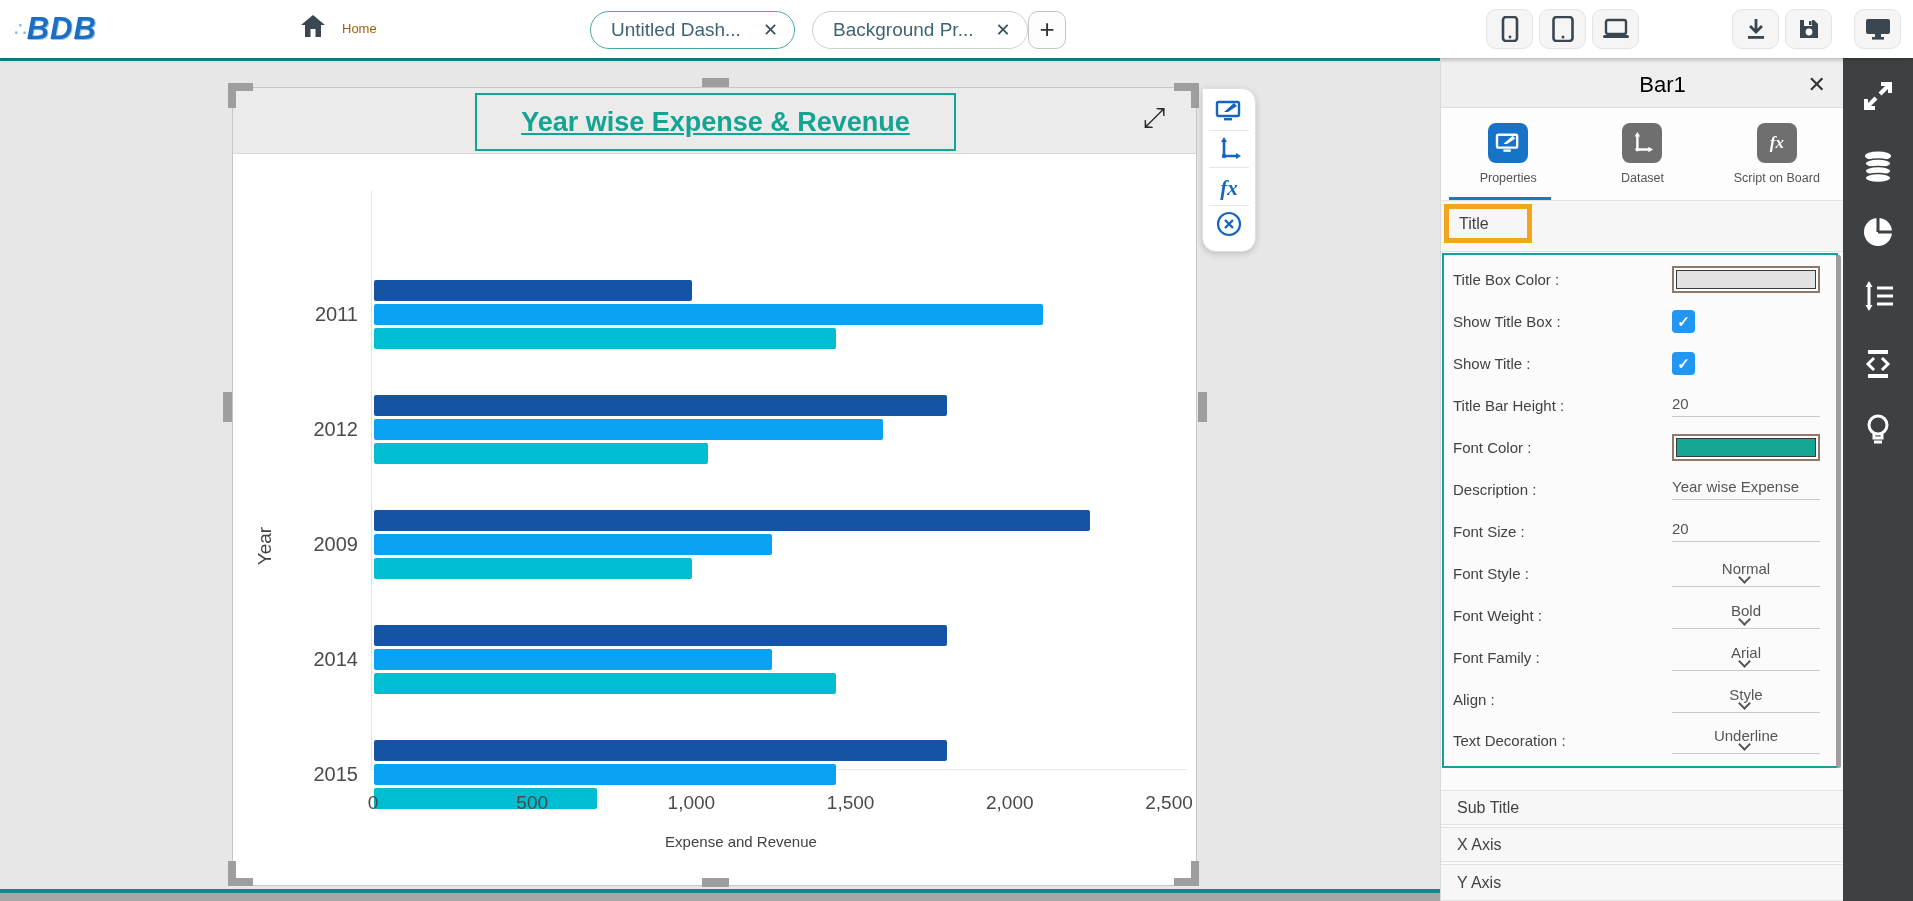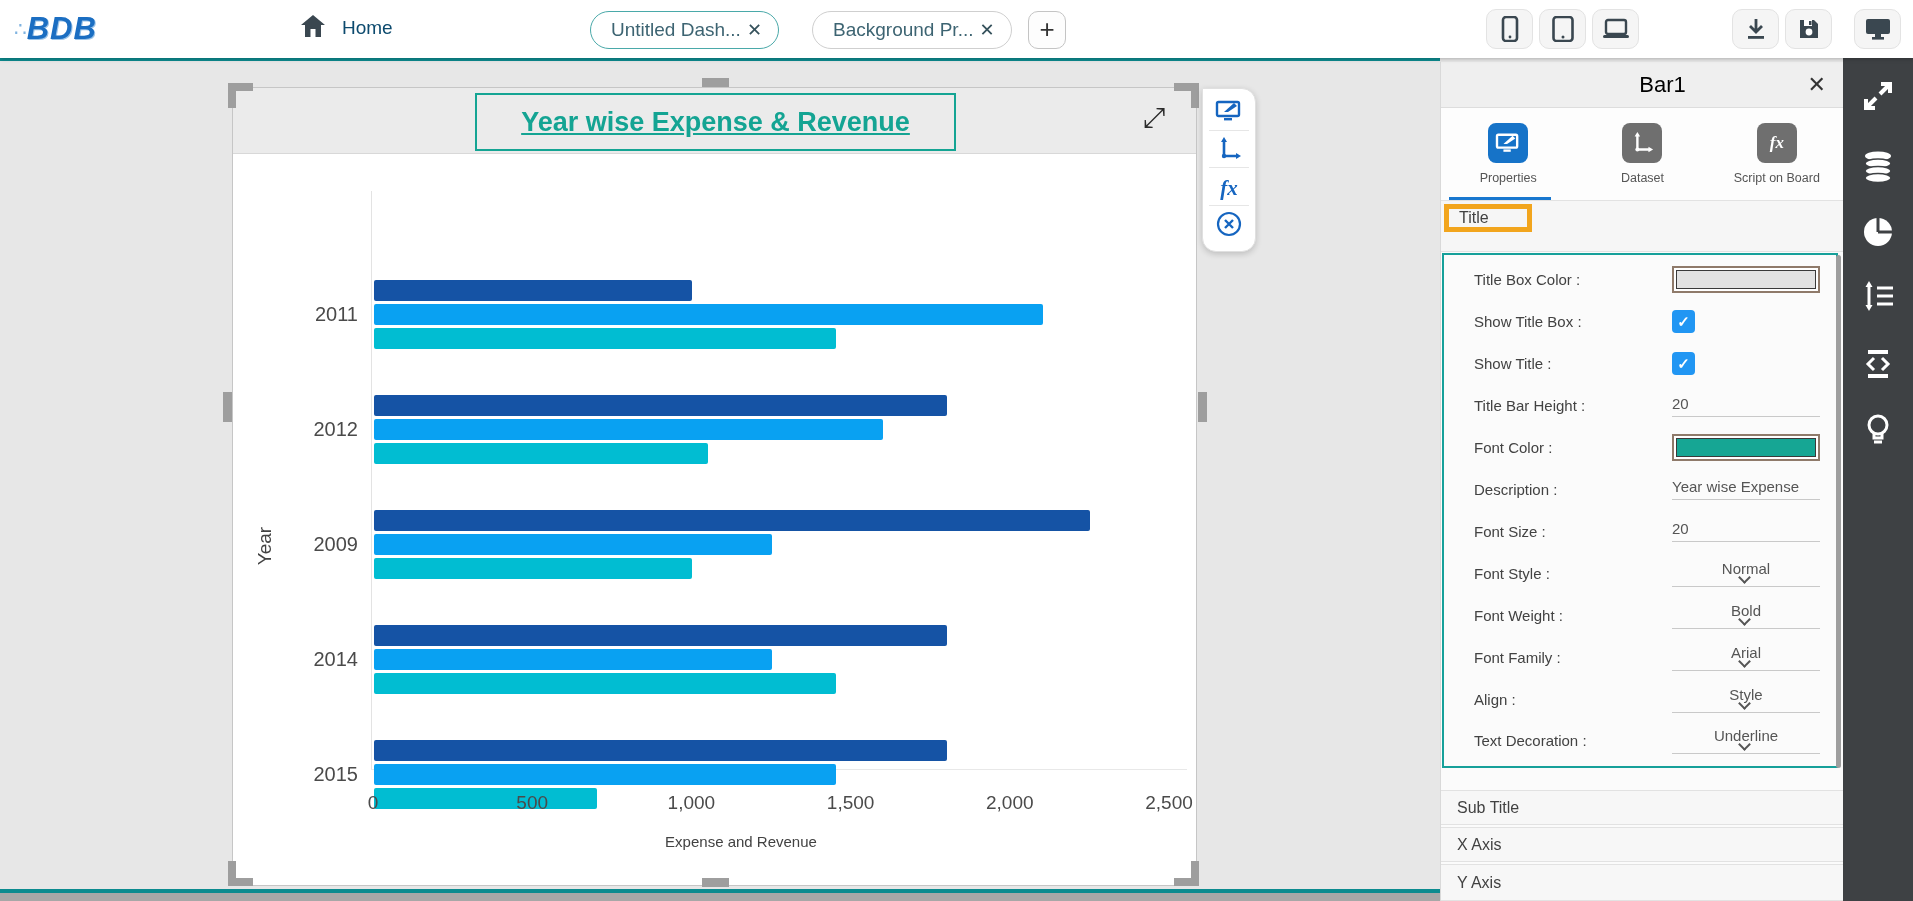--- a/index.html
+++ b/index.html
@@ -9,23 +9,23 @@
 
   
   .navbar { position:absolute; left:0; top:0; width:1913px; height:58px; background:#fff;
     box-shadow:0 1px 4px rgba(0,0,0,.25); z-index:30; }
   .teal-top-line { position:absolute; left:0; top:58px; width:1440px; height:3px; background:#0c8b8f; z-index:29; }
   .logo { position:absolute; left:14px; top:10px; height:38px; display:flex; align-items:center; }
   .logo-dots { color:#7fb3e0; font-size:20px; margin-right:2px; letter-spacing:-2px; }
   .logo-text { color:#1b6ec2; font-size:31px; font-weight:bold; font-style:italic; letter-spacing:1px;
     text-shadow:1px 1px 0 #9cc4e8; }
   .home-btn { position:absolute; left:300px; top:14px; display:flex; align-items:center; gap:16px; cursor:pointer; }
-  .home-label { font-size:19px; color:#0c4a6e; }
+  .home-label { font-size:13px; color:#a16207; }
   .doc-tab { position:absolute; top:11px; height:38px; background:#fff; border-radius:19px;
-    display:flex; align-items:center; padding:0 16px 0 20px; gap:6px; }
+    display:flex; align-items:center; padding:0 16px 0 20px; gap:22px; }
   .doc-tab.active { border:1.5px solid #4aa9a9; }
   .doc-tab.inactive { border:1.5px solid #cfcfcf; }
   .doc-tab .tab-label { font-size:19px; color:#3d6472; white-space:nowrap; }
   .doc-tab .tab-close { font-size:18px; color:#36525c; cursor:pointer; }
   .new-tab-btn { position:absolute; left:1028px; top:11px; width:38px; height:38px; border:1.5px solid #c4c4c4;
     border-radius:10px; background:#fdfdfd; color:#333; font-size:26px; line-height:34px; text-align:center; cursor:pointer; }
   .nav-icon-btn { position:absolute; top:9px; width:47px; height:40px; background:#f5f5f5; border:1px solid #e3e3e3;
     border-radius:10px; display:flex; align-items:center; justify-content:center; cursor:pointer; }
   .nav-icon-btn svg { display:block; }
 
@@ -83,26 +83,26 @@
   .panel-tabs { position:absolute; left:0; top:46px; width:403px; height:92px; background:#fdfdfd; display:flex; }
   .ptab { flex:1; display:flex; flex-direction:column; align-items:center; justify-content:center; gap:8px; cursor:pointer; }
   .ptab-icon { width:40px; height:40px; border-radius:8px; display:flex; align-items:center; justify-content:center; }
   .ptab-icon.blue { background:#1673c8; }
   .ptab-icon.gray { background:#6f6f6f; }
   .ptab-label { font-size:12.5px; color:#555; }
   .fx-white { color:#fff; font-size:17px; font-weight:bold; font-style:italic; font-family:"Liberation Serif", serif; }
   .active-underline { position:absolute; left:8px; top:135px; width:102px; height:3px; background:#1877cf; }
   .section-title-row { position:absolute; left:0; top:138px; width:403px; height:52px; background:#f6f6f6;
     border-top:1px solid #e2e2e2; border-bottom:1px solid #e2e2e2; }
-  .orange-box { position:absolute; left:3px; top:3px; width:88px; height:28px; border:5px solid #f2a51d;
+  .orange-box { position:absolute; left:3px; top:3px; width:88px; height:39px; border:5px solid #f2a51d;
     display:flex; align-items:center; padding-left:10px; background:#f6f6f6; }
   .section-title-label { font-size:16px; color:#424242; }
   .teal-container { position:absolute; left:1px; top:191px; width:396px; height:515px; border:2px solid #16a09a;
     background:#fbfbfb; display:flex; flex-direction:column; justify-content:space-around; padding:4px 0; }
-  .prow { position:relative; height:40px; display:flex; align-items:center; padding-left:30px; }
+  .prow { position:relative; height:40px; display:flex; align-items:center; padding-left:9px; }
   .plabel { font-size:15px; color:#424242; }
   .pcontrol { position:absolute; left:228px; width:148px; }
   .swatch { height:27px; border:2px solid #8f7a6a; padding:2px; background:#fff; cursor:pointer; }
   .swatch-inner { width:100%; height:100%; border:1px solid #3a3a3a; }
   .cbx { width:23px; height:23px; background:#2196f3; border-radius:4px; color:#fff; font-size:15px; font-weight:bold;
     display:flex; align-items:center; justify-content:center; cursor:pointer; }
   .pinput { font-size:15px; color:#555; border-bottom:1px solid #c9c9c9; padding-bottom:4px;
     white-space:nowrap; overflow:hidden; cursor:text; }
   .pselect { font-size:15px; color:#555; border-bottom:1px solid #c9c9c9; padding-bottom:4px;
     display:flex; align-items:center; justify-content:space-between; cursor:pointer;flex-direction:column; }

